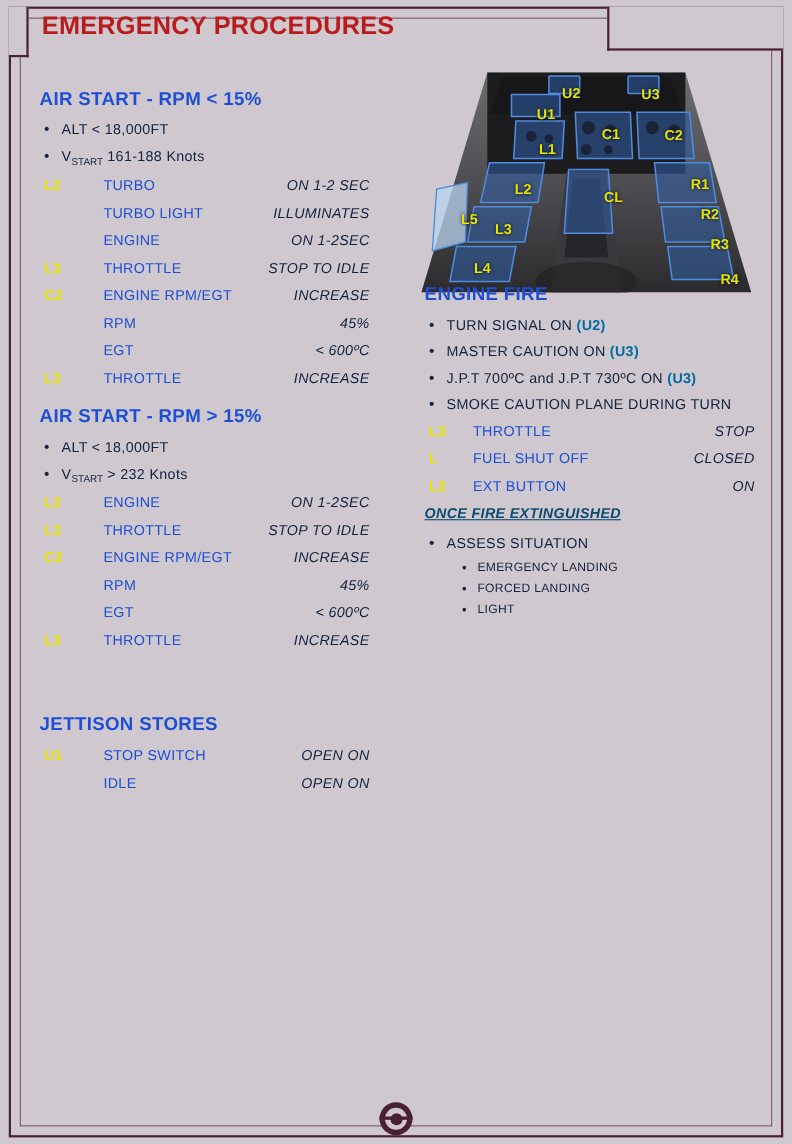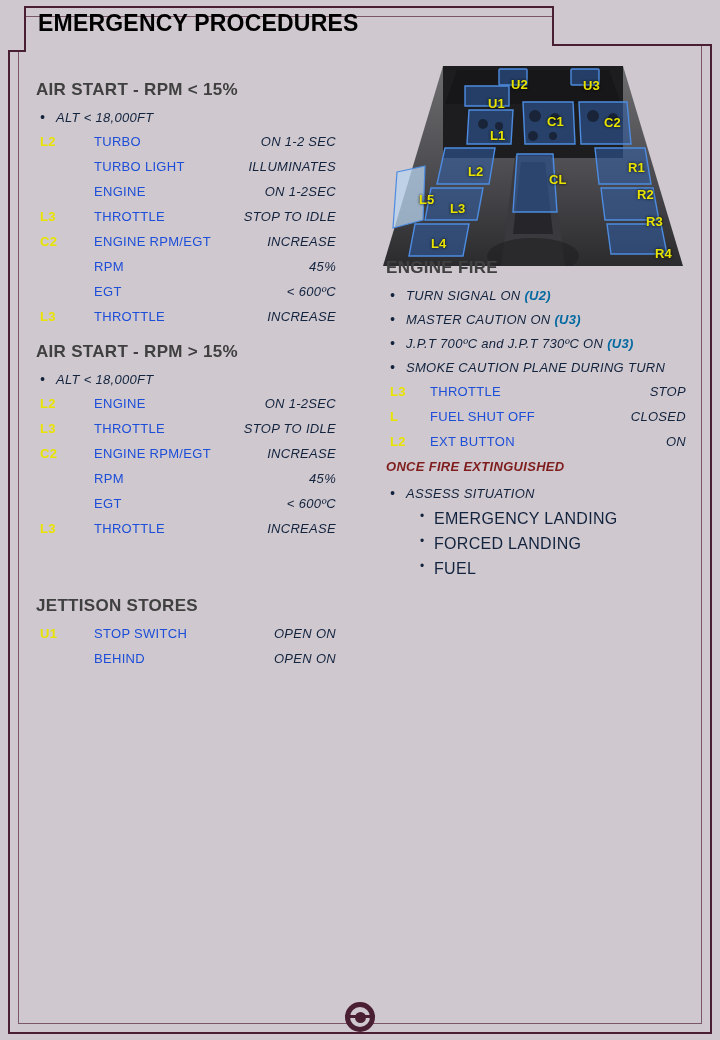--- a/index.html
+++ b/index.html
@@ -44,55 +44,54 @@
     border-left: 2px solid #4a1f33;
     border-bottom: 2px solid #4a1f33;
   }
 
   
   #title {
     position: absolute;
     left: 38px; top: 10px;
     font-size: 23px;
     font-weight: bold;
-    color: #000000;
+    color: #b91c1c;
     letter-spacing: 0.2px;
     font-family: "Liberation Sans", sans-serif;
   }
 
   
   .col {
     position: absolute;
     top: 80px;
   }
   #col-left { left: 36px; width: 300px; }
   #col-right { left: 386px; width: 300px; top: 258px; }
 
   h2.sec {
     font-size: 17px;
     font-weight: bold;
-    color: #404040;
+    color: #1d4ed8;
     margin: 0 0 10px 0;
     letter-spacing: 0.3px;
   }
   #col-left .sec-block { margin-bottom: 18px; }
 
   ul.bullets {
     list-style: none;
     margin: 0 0 4px 0;
     padding: 0;
   }
   ul.bullets li {
     position: relative;
     padding-left: 20px;
     font-size: 13px;
     color: #12233e;
     margin-bottom: 9px;
     letter-spacing: 0.3px;
-    font-style: italic;
   }
   ul.bullets li:before {
     content: "•";
     position: absolute;
     left: 4px; top: -1px;
     color: #12233e;
     font-size: 14px;
   }
   ul.bullets li sub {
     font-size: 9px;
@@ -106,21 +105,21 @@
 
   
   ul.subbullets {
     list-style: none;
     margin: 0 0 0 0;
     padding: 0;
   }
   ul.subbullets li {
     position: relative;
     padding-left: 48px;
-    font-size: 16px;
+    font-size: 11px;
     color: #12233e;
     margin-bottom: 7px;
     letter-spacing: 0.3px;
   }
   ul.subbullets li:before {
     content: "•";
     position: absolute;
     left: 34px; top: -1px;
     font-size: 12px;
     color: #12233e;
@@ -154,23 +153,24 @@
     text-align: right;
     white-space: nowrap;
   }
   
   #col-right .row .code { width: 44px; flex: 0 0 44px; }
 
   .note-italic {
     font-size: 13px;
     font-style: italic;
     font-weight: bold;
-    color: #7f1d1d;
+    color: #0c4a6e;
     margin: 4px 0 12px 0;
     letter-spacing: 0.3px;
+    text-decoration: underline;
   }
 
   
   #jettison { margin-top: 60px; }
 
   
   #cockpit {
     position: absolute;
     left: 383px; top: 44px;
     width: 300px; height: 222px;
@@ -295,20 +295,21 @@
         <span style="position: absolute; left: 272px; top: 202px; color: rgb(232, 228, 0); font-weight: bold; font-size: 13px; font-family: &quot;Liberation Sans&quot;, sans-serif; text-shadow: rgb(0, 0, 0) 0px 0px 3px;">R4</span>
       </div>
   </div>
 
   <div id="col-left" class="col">
 
     <div class="sec-block">
       <h2 class="sec">AIR START - RPM &lt; 15%</h2>
       <ul class="bullets">
         <li><span>ALT &lt; 18,000FT</span></li>
+        <li><span>V</span><sub>START</sub><span> 161-188 Knots</span></li>
       </ul>
       <div class="rows">
         <div class="row">
           <span class="code">L2</span>
           <span class="act">TURBO</span>
           <span class="val">ON 1-2 SEC</span>
         </div>
         <div class="row">
           <span class="code"></span>
           <span class="act">TURBO LIGHT</span>
@@ -344,20 +345,21 @@
           <span class="act">THROTTLE</span>
           <span class="val">INCREASE</span>
         </div>
       </div>
     </div>
 
     <div class="sec-block">
       <h2 class="sec">AIR START - RPM &gt; 15%</h2>
       <ul class="bullets">
         <li><span>ALT &lt; 18,000FT</span></li>
+        <li><span>V</span><sub>START</sub><span> &gt; 232 Knots</span></li>
       </ul>
       <div class="rows">
         <div class="row">
           <span class="code">L2</span>
           <span class="act">ENGINE</span>
           <span class="val">ON 1-2SEC</span>
         </div>
         <div class="row">
           <span class="code">L3</span>
           <span class="act">THROTTLE</span>
@@ -389,21 +391,21 @@
     <div id="jettison" class="sec-block">
       <h2 class="sec">JETTISON STORES</h2>
       <div class="rows">
         <div class="row">
           <span class="code">U1</span>
           <span class="act">STOP SWITCH</span>
           <span class="val">OPEN ON</span>
         </div>
         <div class="row">
           <span class="code"></span>
-          <span class="act">BEHIND</span>
+          <span class="act">IDLE</span>
           <span class="val">OPEN ON</span>
         </div>
       </div>
     </div>
 
   </div>
 
   <div id="col-right" class="col">
     <div class="sec-block">
       <h2 class="sec">ENGINE  FIRE</h2>
@@ -430,21 +432,21 @@
           <span class="val">ON</span>
         </div>
       </div>
       <div class="note-italic">ONCE FIRE EXTINGUISHED</div>
       <ul class="bullets">
         <li>ASSESS  SITUATION</li>
       </ul>
       <ul class="subbullets">
         <li>EMERGENCY LANDING</li>
         <li>FORCED LANDING</li>
-        <li>FUEL</li>
+        <li>LIGHT</li>
       </ul>
     </div>
   </div>
 
   <div id="roundel">
     <div class="bar"></div>
     <div class="r2">
       <div class="r3"></div>
     </div>
   </div>

